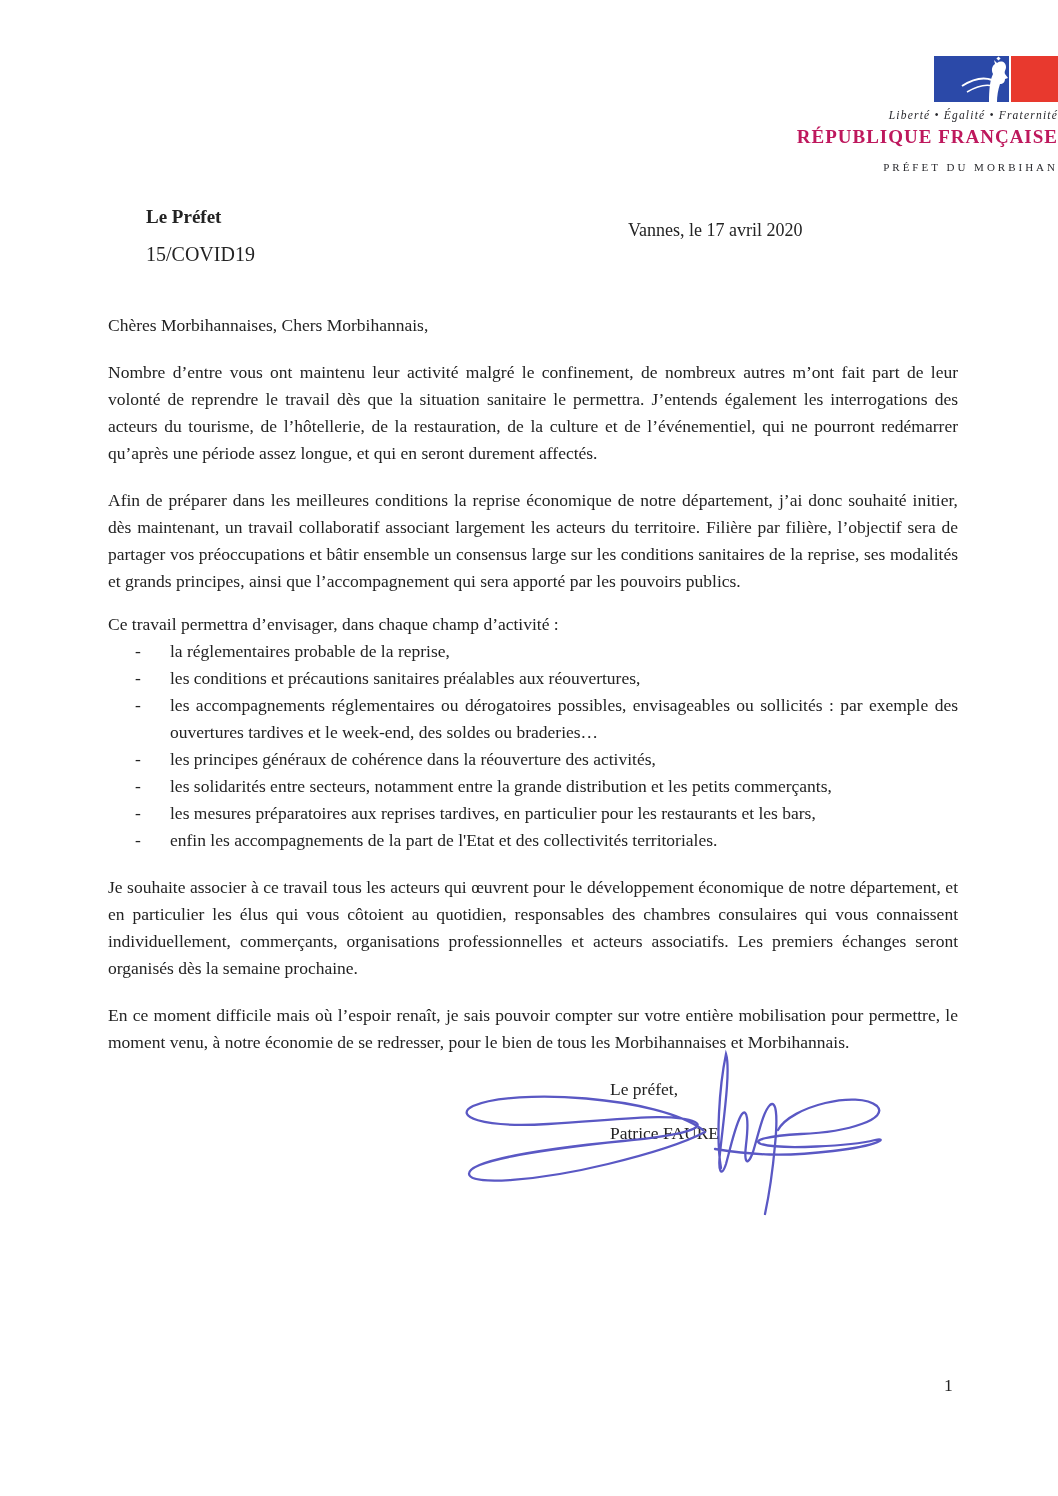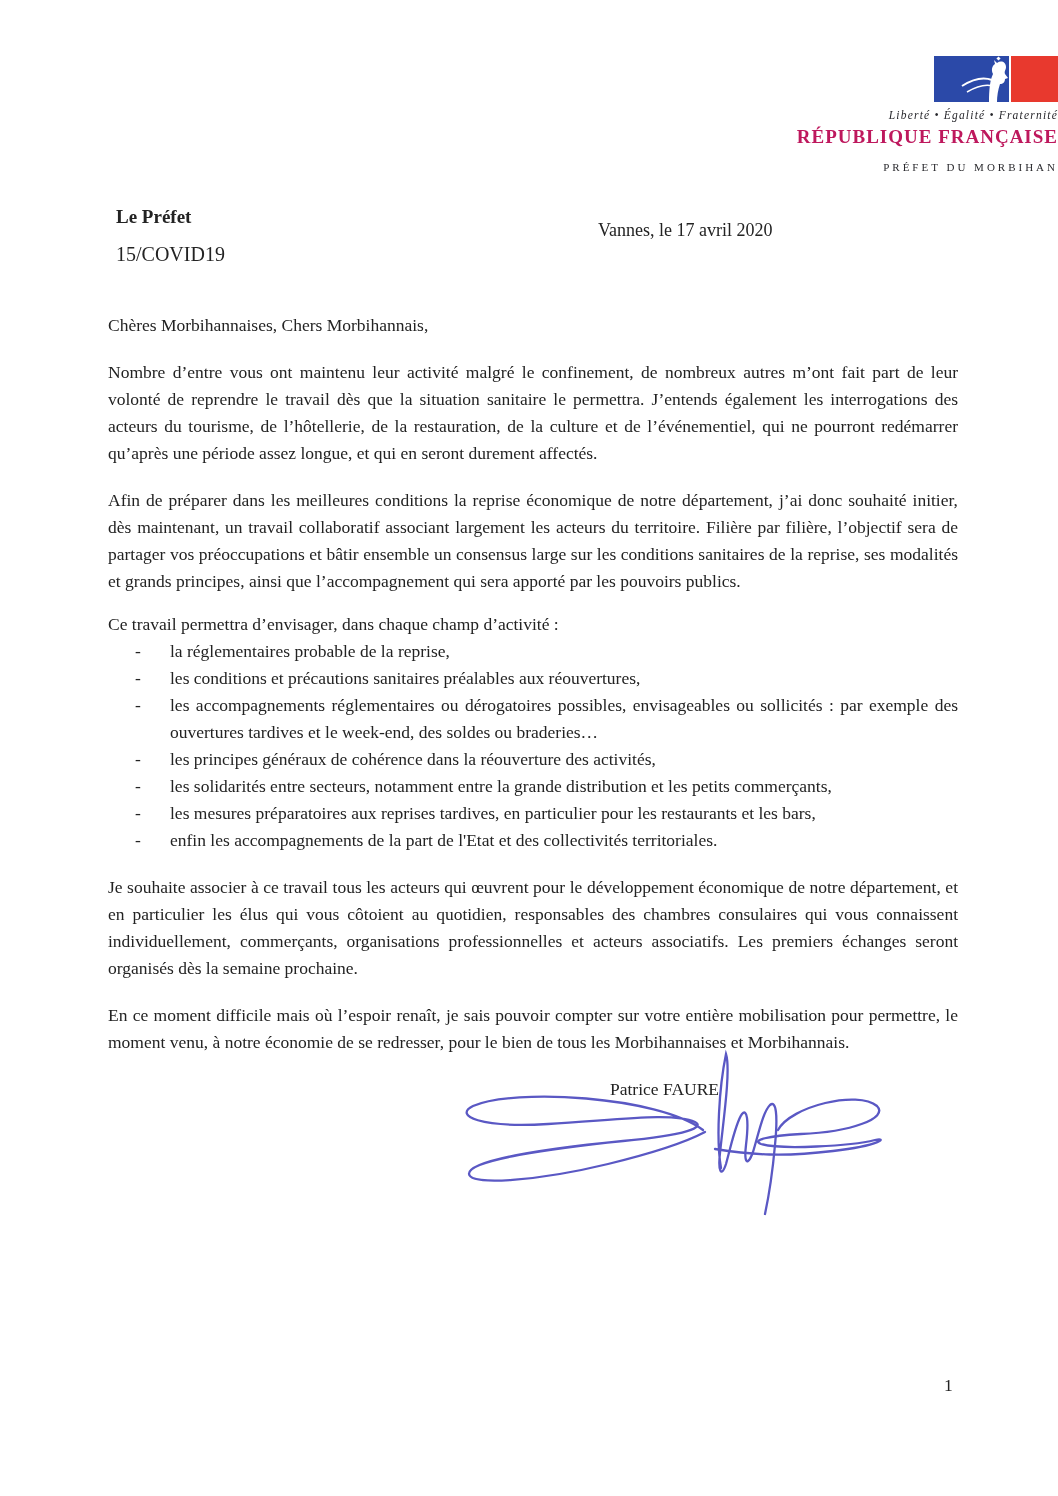--- a/index.html
+++ b/index.html
@@ -5,21 +5,21 @@
   html,body{margin:0;padding:0;}
   body{
     width:1058px;height:1496px;position:relative;background:#ffffff;
     font-family:"Liberation Serif", serif;color:#232323;overflow:hidden;
   }
   .letterhead{text-align:right;padding-top:56px;line-height:1.15;}
   .flag-logo{display:inline-block;}
   .motto{font-size:11.5px;font-style:italic;letter-spacing:1.2px;margin-top:3px;color:#26262b;}
   .republic{font-size:19px;font-weight:bold;letter-spacing:1px;margin-top:3px;color:#be185d;}
   .prefecture{font-size:11px;letter-spacing:3px;margin-top:14px;color:#2a2a2e;}
-  .meta{position:relative;margin-top:32px;padding:0 100px 0 116px;}
+  .meta{position:relative;margin-top:32px;padding:0 100px 0 116px;margin-left:30px;}
   .sender-title{font-weight:bold;font-size:19px;}
   .reference{font-size:20px;margin-top:15px;}
   .place-date{position:absolute;left:598px;top:14px;font-size:18px;}
   .content{padding:0 100px 0 108px;font-size:17.5px;line-height:27px;}
   .salutation{margin-top:46px;}
   .para{margin:20px 0 0 0;text-align:justify;}
   .list-intro{margin-top:16px;text-align:left;}
   ul.points{margin:0;padding:0;list-style:none;}
   ul.points li{display:flex;}
   .marker{flex:none;width:35px;padding-left:27px;}
@@ -91,20 +91,21 @@
     <li>
       <span class="marker">-</span>
       <span class="li-text">enfin les accompagnements de la part de l'Etat et des collectivités territoriales.</span>
     </li>
   </ul>
 
   <p class="para">Je souhaite associer à ce travail tous les acteurs qui œuvrent pour le développement économique de notre département, et en particulier les élus qui vous côtoient au quotidien, responsables des chambres consulaires qui vous connaissent individuellement, commerçants, organisations professionnelles et acteurs associatifs. Les premiers échanges seront organisés dès la semaine prochaine.</p>
   <p class="para">En ce moment difficile mais où l’espoir renaît, je sais pouvoir compter sur votre entière mobilisation pour permettre, le moment venu, à notre économie de se redresser, pour le bien de tous les Morbihannaises et Morbihannais.</p>
 
   <div class="closing">
+    <div class="sig-title">Le préfet,</div>
     <div class="sig-name">Patrice FAURE</div>
     <svg class="signature-ink" width="430" height="185" viewBox="0 0 430 185">
       <g fill="none" stroke="#5a58c4" stroke-width="2.3" stroke-linecap="round">
         <path d="M 250 82 C 205 48 60 40 20 58 C 0 68 28 80 95 76 C 165 72 220 64 242 74 C 252 79 235 87 170 93 C 100 100 15 112 16 126 C 17 138 85 133 155 116 C 200 105 235 93 252 84"></path>
         <path d="M 268 120 C 263 92 266 40 273 6 C 278 22 270 75 267 105 C 265 122 268 131 273 116 C 279 94 283 74 289 66 C 294 60 296 72 293 97 C 291 114 294 120 300 104 C 306 84 310 64 317 57 C 323 52 325 66 322 97 C 319 130 315 152 312 166"></path>
         <path d="M 325 82 C 338 58 405 42 424 58 C 436 70 398 84 348 86 C 315 88 298 92 308 96 C 328 102 398 98 422 92 C 434 89 430 97 380 103 C 330 109 300 107 262 101"></path>
       </g>
     </svg>
   </div>
 </div>

